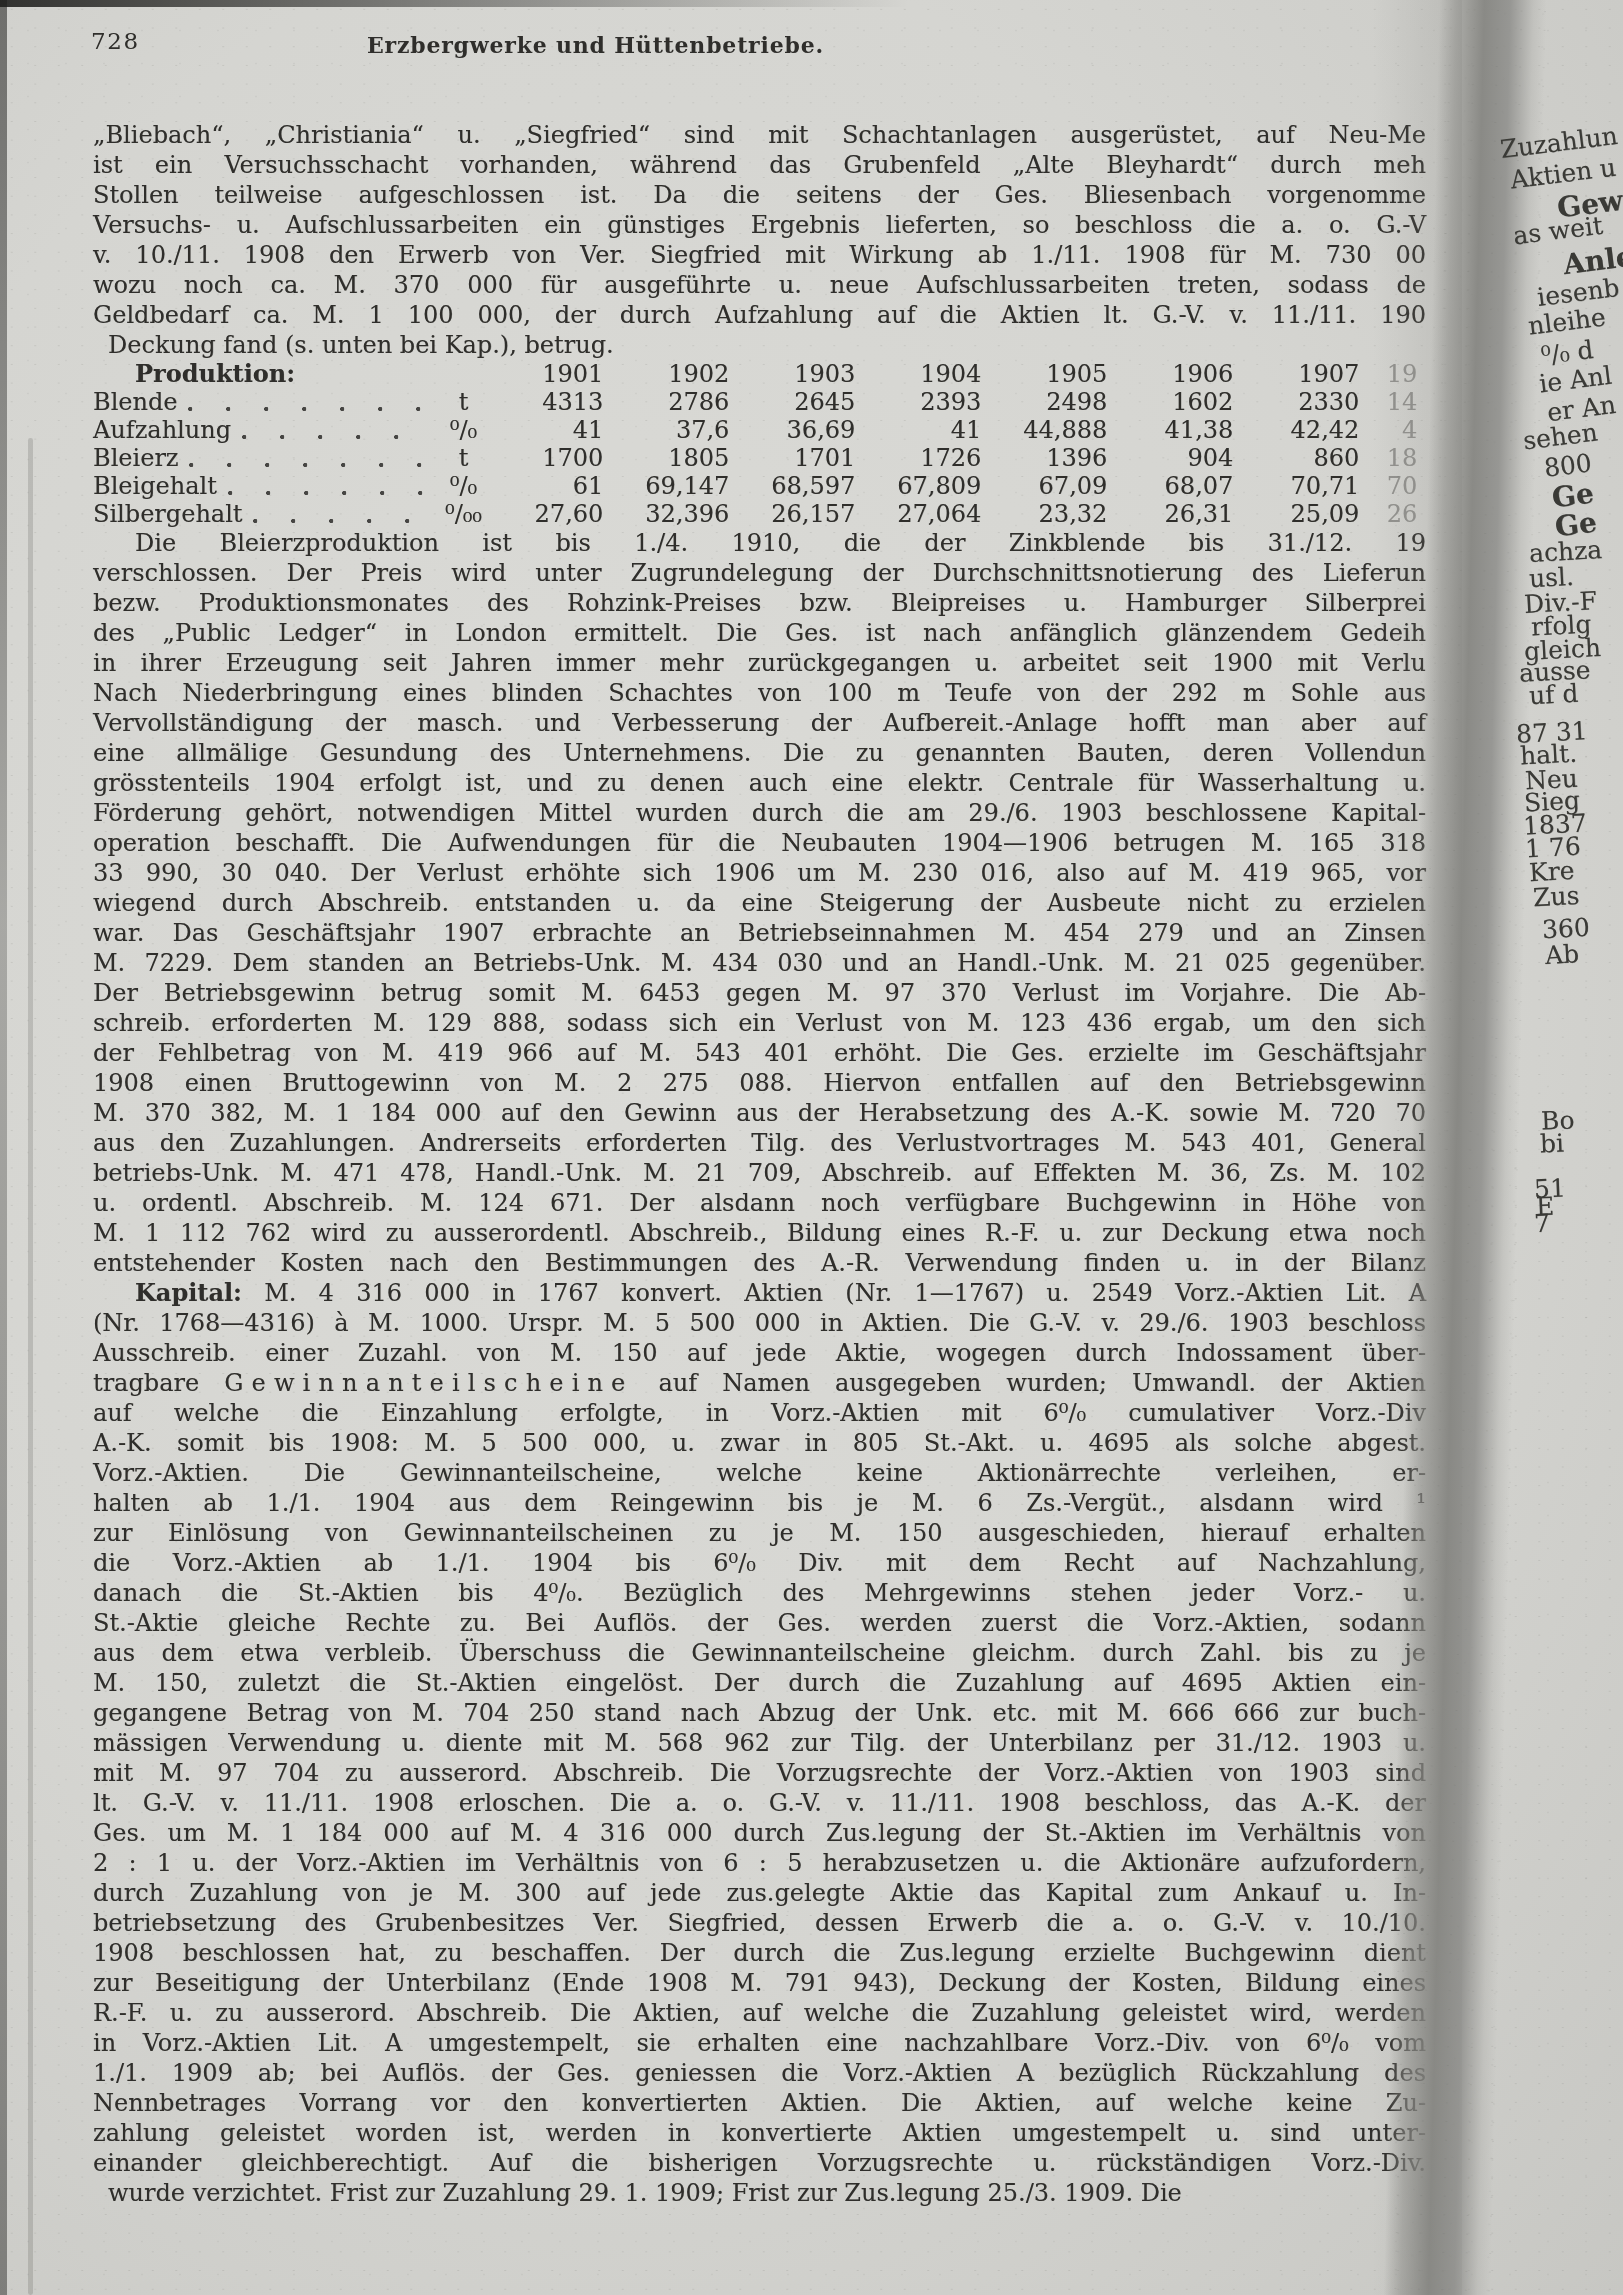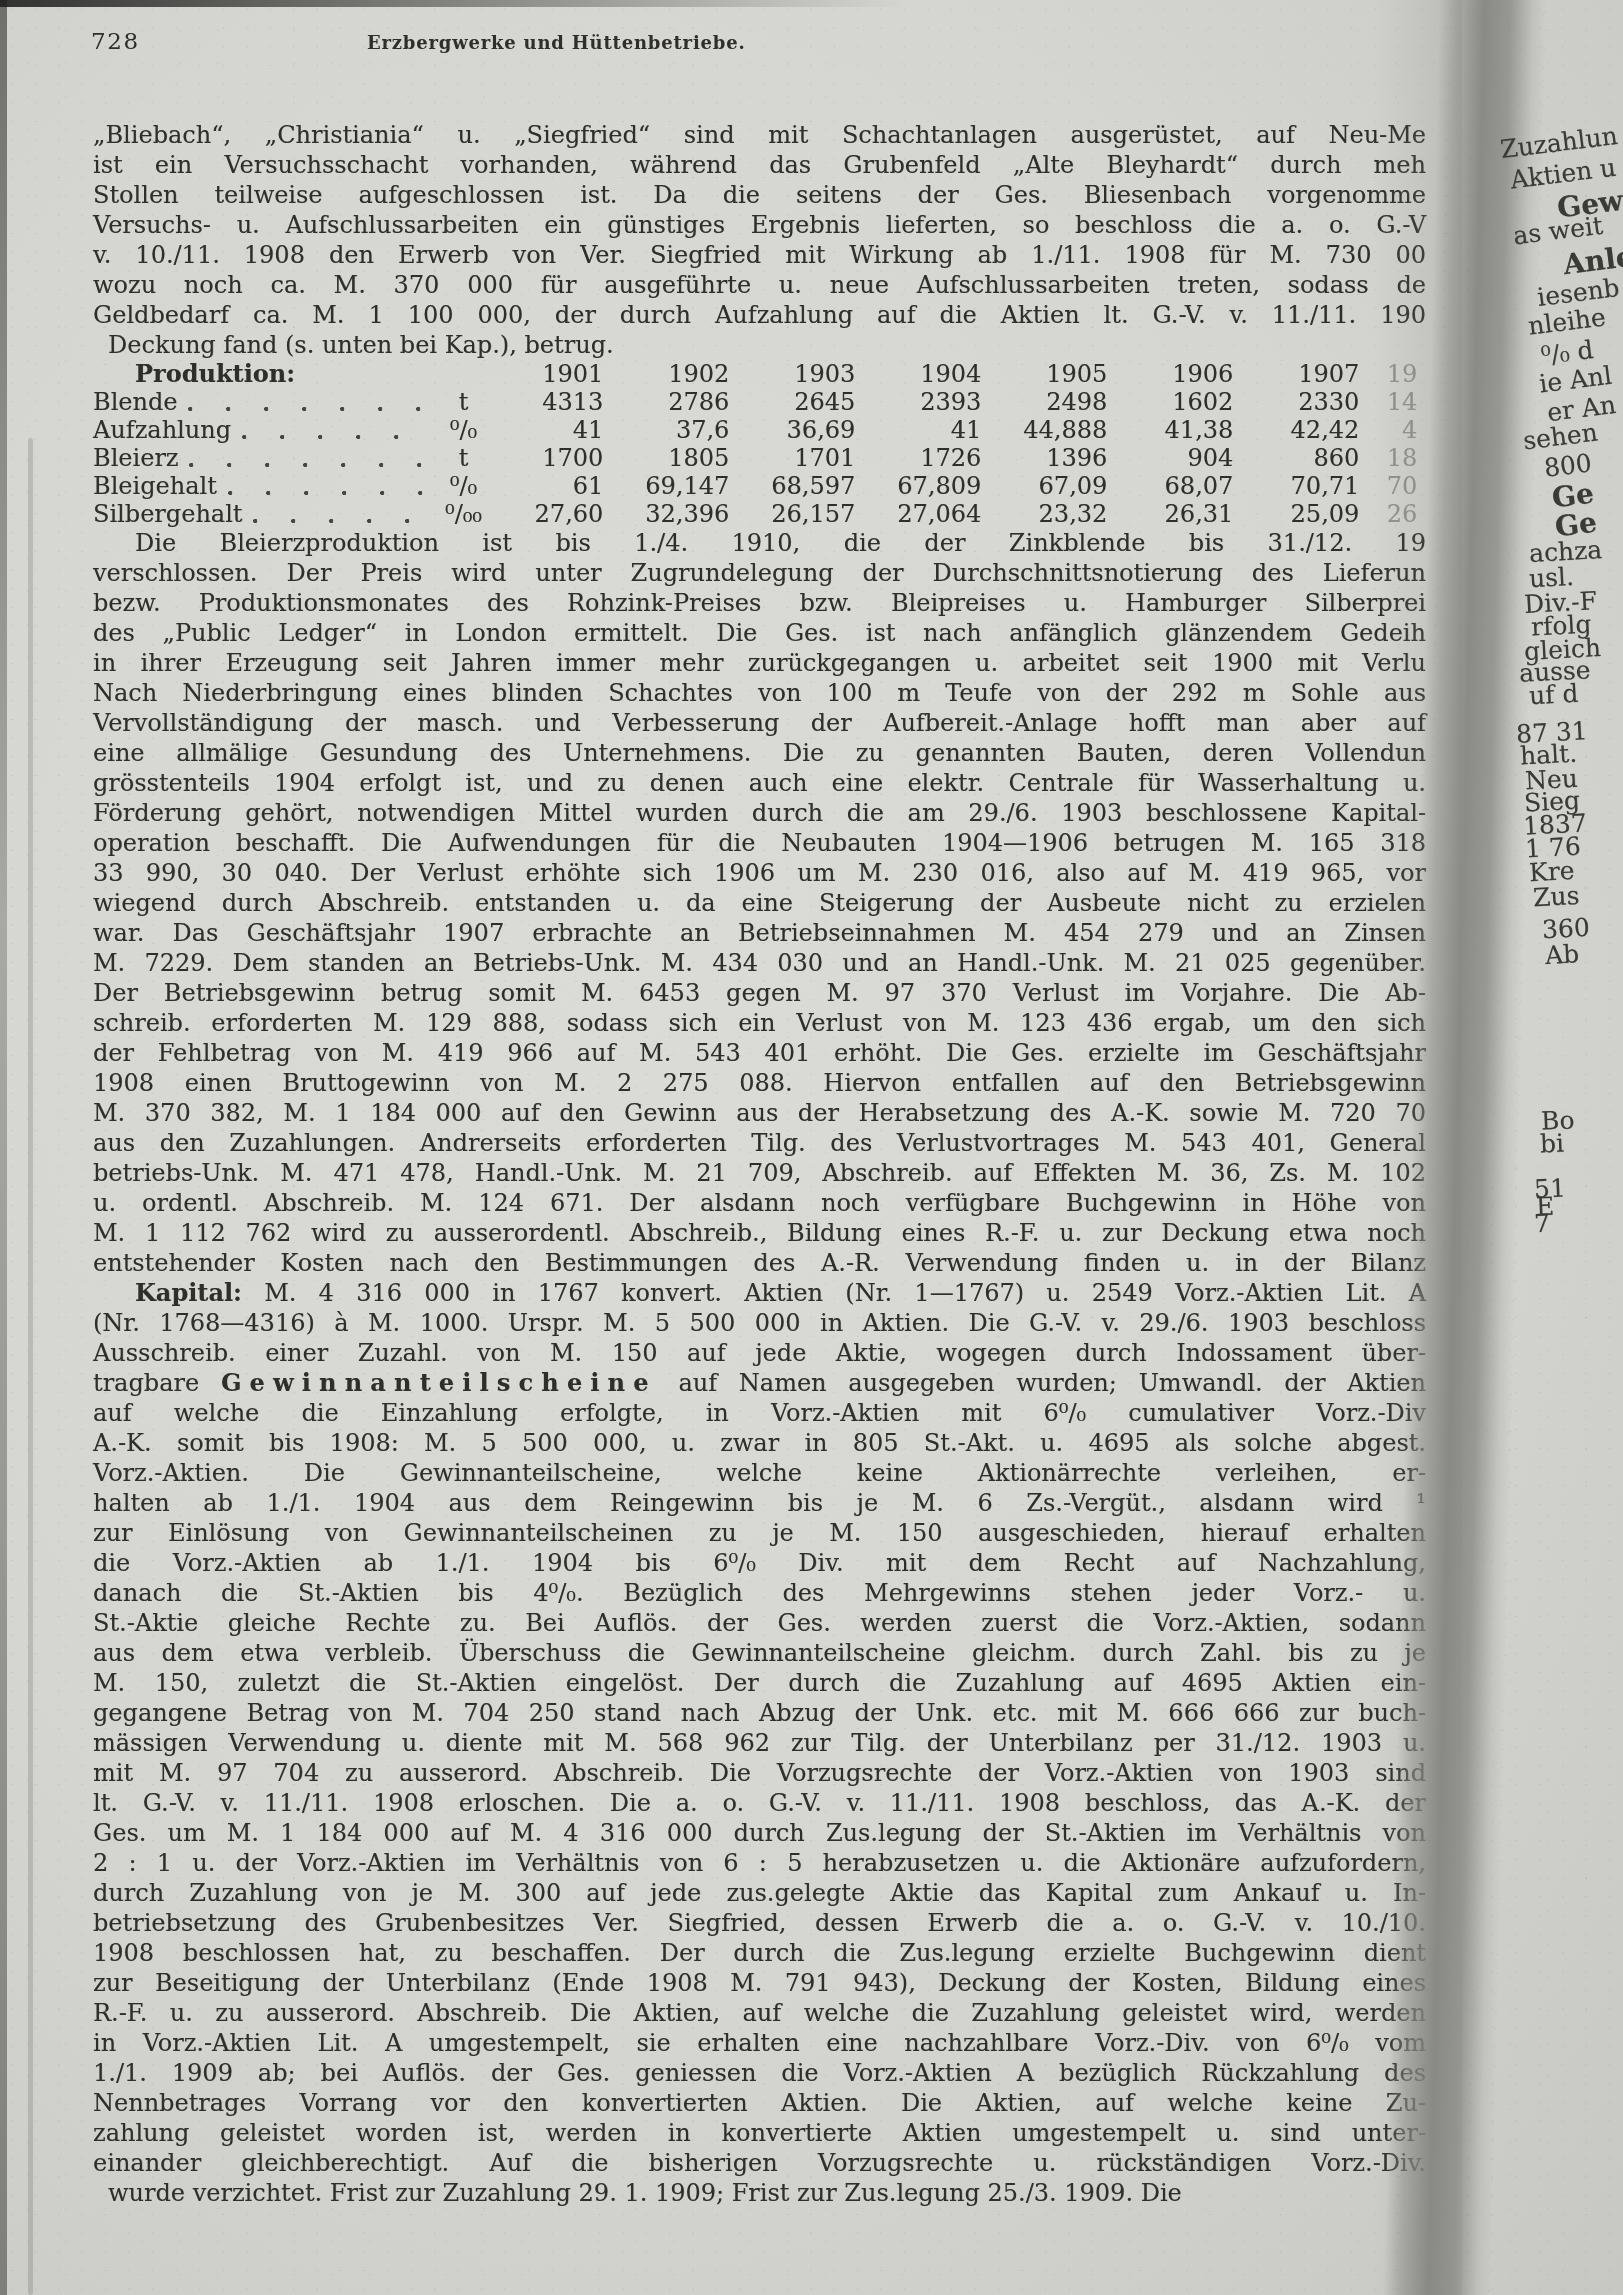--- a/index.html
+++ b/index.html
@@ -24,33 +24,33 @@
     background-position:0 0, 9px 14px;
   }
   .edge-top{position:absolute; left:0; top:0; width:909px; height:7.3px;
     background:linear-gradient(90deg, rgba(22,22,20,.85), rgba(22,22,20,.30) 65%, rgba(22,22,20,0));}
   .edge-left{position:absolute; left:0; top:0; width:7.3px; height:100%;
     background:linear-gradient(180deg, rgba(30,30,28,.55), rgba(30,30,28,.25) 40%, rgba(30,30,28,.45));}
   .edge-left2{position:absolute; left:28px; top:438px; width:4.9px; height:1857px;
     background:rgba(60,60,56,.18); border-radius:2.4px;}
 
   .pageno{position:absolute; left:91px; top:28px; font-size:23px; letter-spacing:1.6px;}
-  .runhead{position:absolute; left:367px; top:32px; font-size:18px; font-weight:600; letter-spacing:0.8px;}
+  .runhead{position:absolute; left:367px; top:32px; font-size:22px; font-weight:600; letter-spacing:0.8px;}
 
   .flow{position:absolute; left:93px; top:120px; width:1333px;}
   .line{
     font-size:24px; line-height:30px;
     text-align:justify; text-align-last:justify;
     white-space:normal;
     text-shadow:0.3px 0.3px 0.6px rgba(47,46,43,.35);
   }
   .line.nj{text-align-last:left;margin-left:15px;}
   .line.ind{text-indent:42px;}
   .b{font-weight:bold;}
-  .sp{letter-spacing:.34em;font-weight:bold;}
+  .sp{letter-spacing:.34em;}
 
   
   .ptable{font-size:24px; line-height:28px; text-shadow:0.3px 0.3px 0.6px rgba(47,46,43,.35);}
   .prow{display:grid; grid-template-columns:394px repeat(7,126px) 58px;}
   .plabel{display:flex; align-items:baseline; padding-left:0;text-align:center;}
   .plabel.tind{padding-left:42px;}
   .pdots{flex:1; margin:0 8px 3.2px 9.7px; height:8px; align-self:flex-end;
     background-image:radial-gradient(circle at 3.2px 4px, rgba(45,44,42,.85) 1.9px, transparent 2.4px);
     background-size:38px 8px; background-repeat:repeat-x;}
   .punit{width:47px;}

